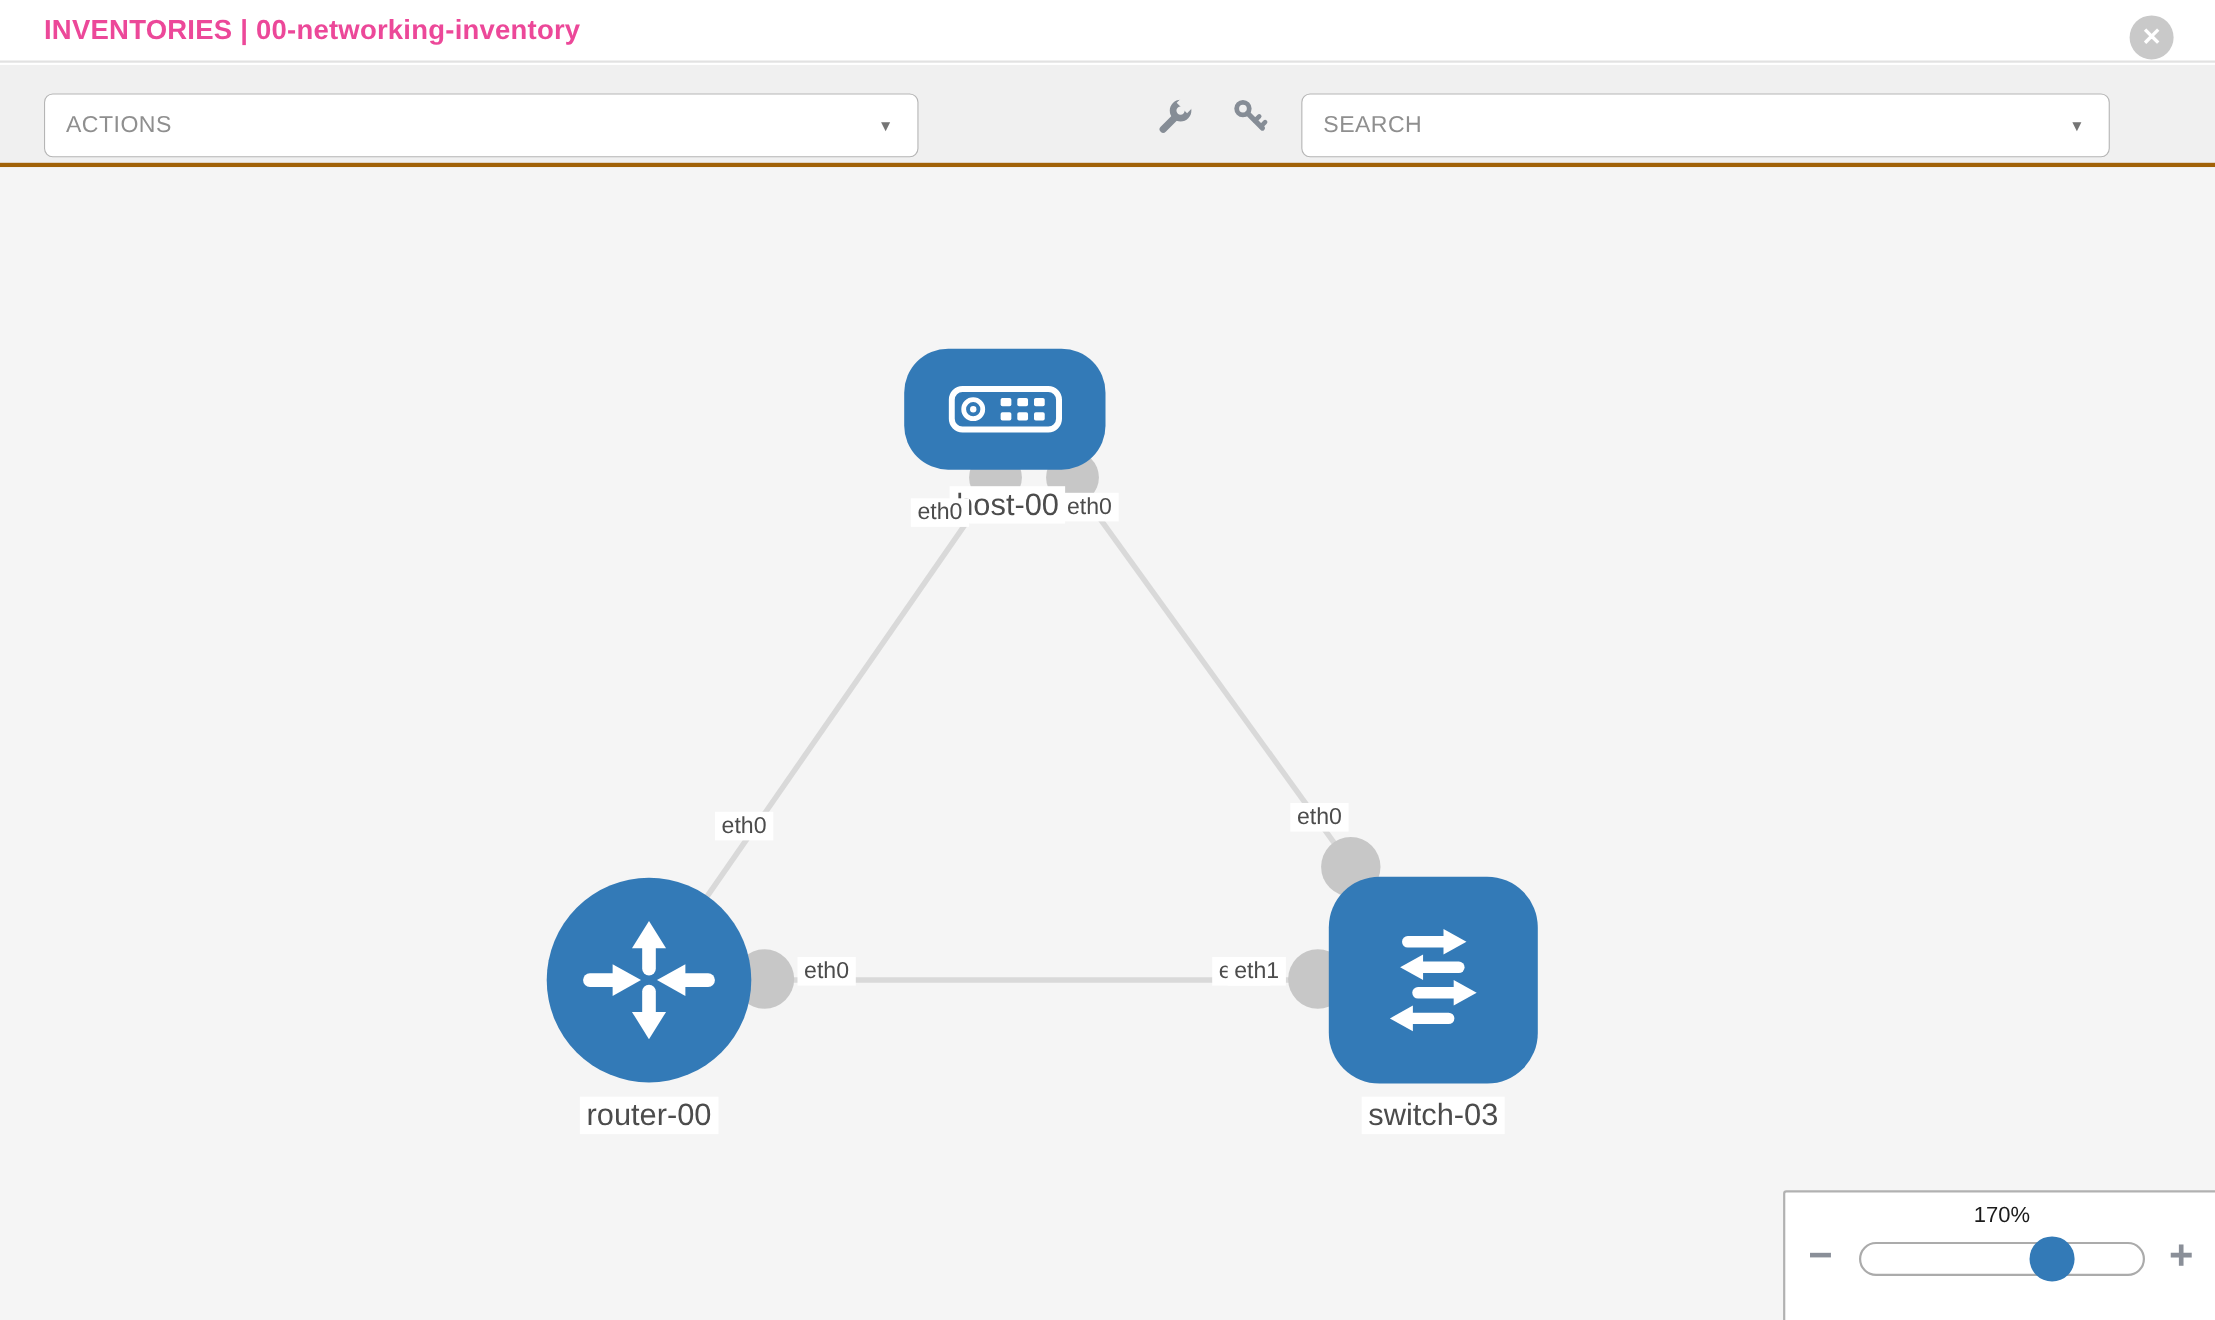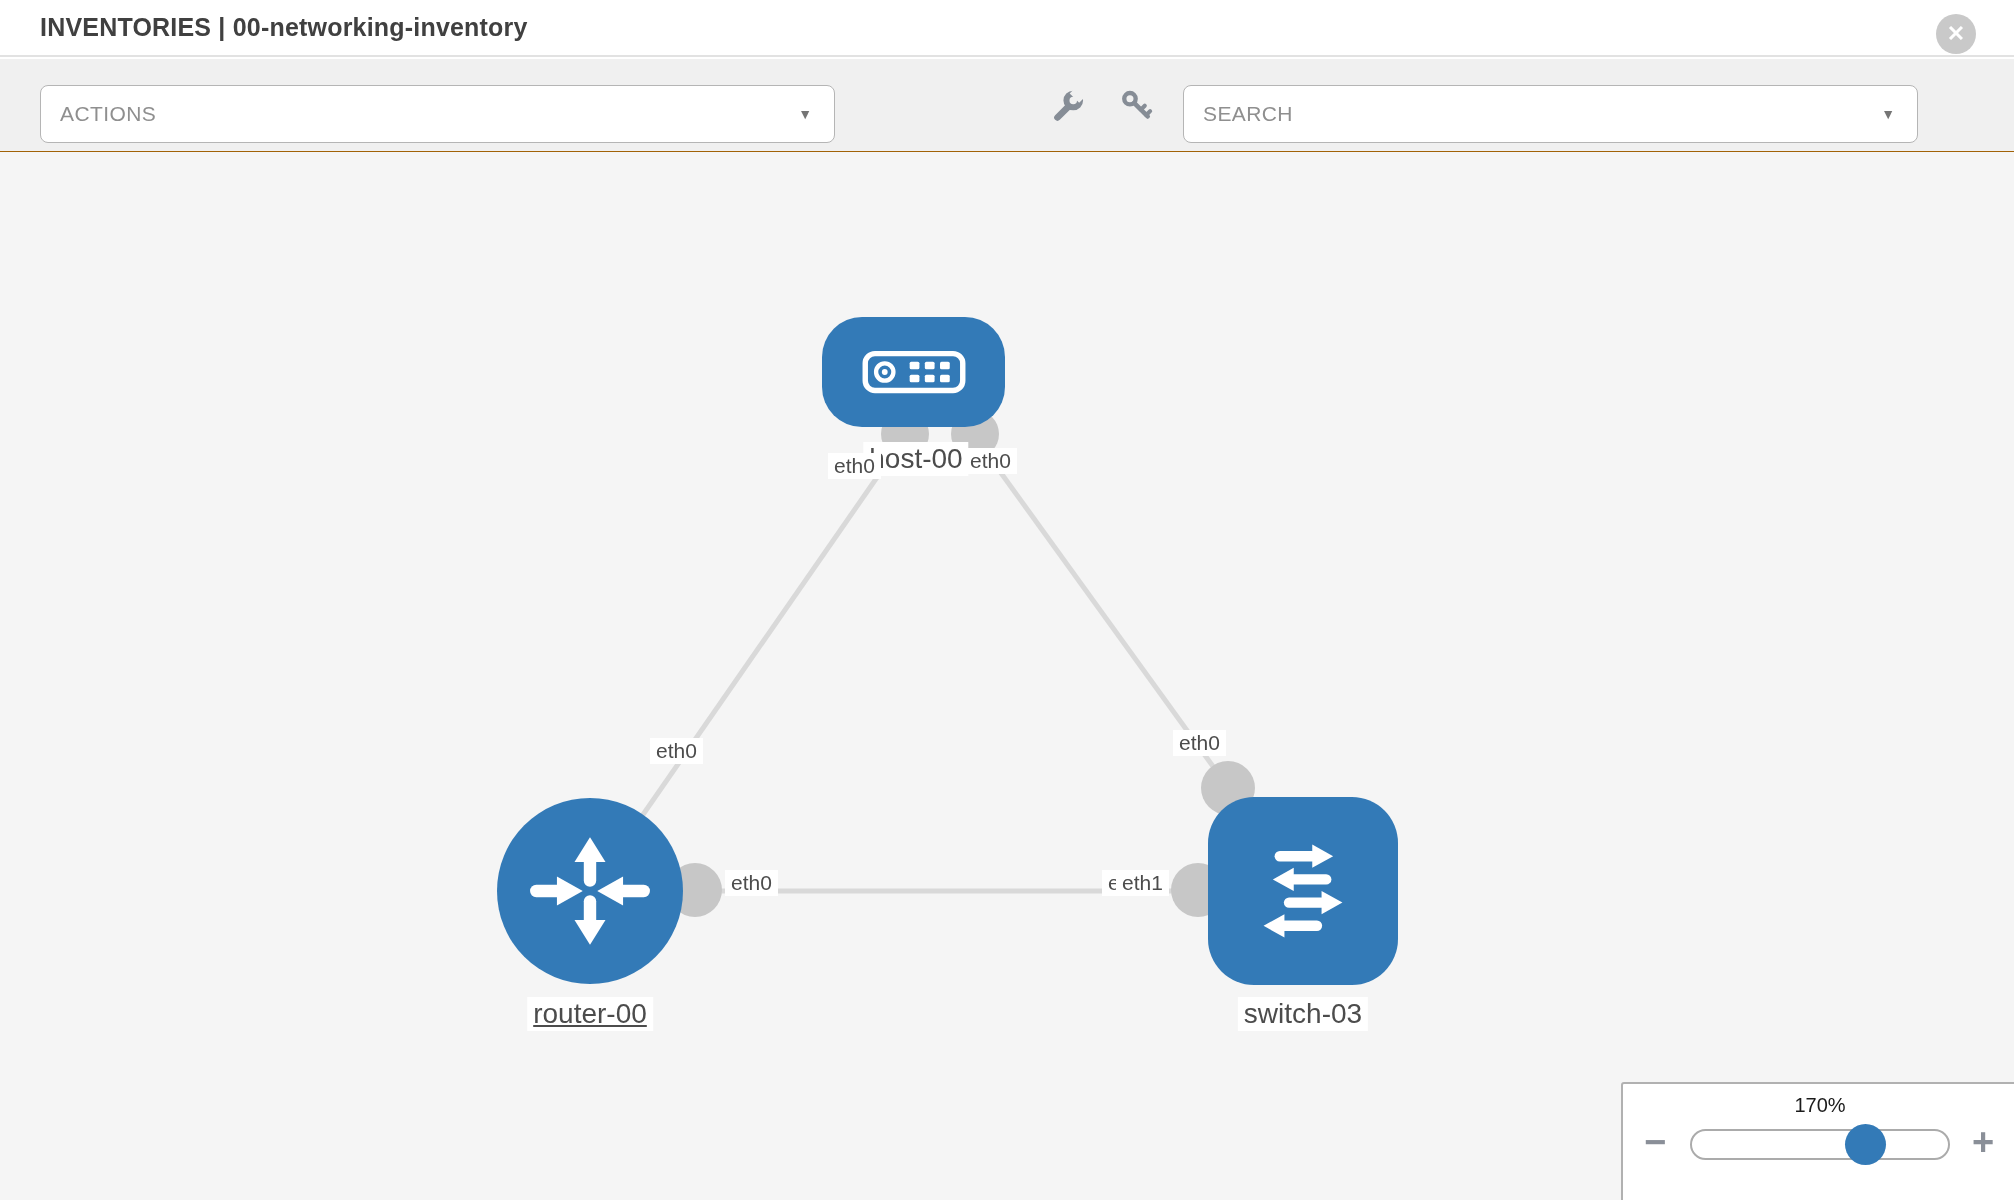--- a/index.html
+++ b/index.html
@@ -3,28 +3,28 @@
 <meta charset="utf-8">
 <style>
   * { margin:0; padding:0; box-sizing:border-box; }
   html,body { width:2014px; height:1200px; overflow:hidden;
     font-family:"Liberation Sans", sans-serif; background:#fff; }
 
   
   .header { position:absolute; left:0; top:0; width:2014px; height:57px;
     background:#ffffff; border-bottom:2px solid #e2e2e2; }
   .page-title { position:absolute; left:40px; top:0; line-height:55px;
-    font-size:25px; font-weight:700; color:#404040; letter-spacing:.2px; }
+    font-size:25px; font-weight:700; color:#ec4899; letter-spacing:.2px; }
   .close-btn { position:absolute; left:1936px; top:14px; width:40px; height:40px;
     border-radius:50%; background:#c9c9c9; color:#ffffff; text-align:center;
     line-height:40px; font-size:22px; font-weight:700; cursor:pointer; }
 
   
   .toolbar { position:absolute; left:0; top:59px; width:2014px; height:93px;
-    background:#f0f0f0; border-bottom:1px solid #a16207; }
+    background:#f0f0f0; border-bottom:4px solid #a16207; }
   .dropdown { position:absolute; top:26px; height:58px; background:#ffffff;
     border:1.5px solid #b5b5b5; border-radius:8px; cursor:pointer; }
   .dropdown .dd-label { position:absolute; left:19px; top:0; line-height:56px;
     font-size:21px; color:#8f8f8f; letter-spacing:.4px; }
   .dropdown .caret { position:absolute; right:22px; top:0; line-height:56px;
     font-size:14px; color:#757575; }
   .dd-actions { left:40px;  width:795px; }
   .dd-search  { left:1183px; width:735px; }
   .tool-icon { position:absolute; top:30px; width:34px; height:34px; cursor:pointer; }
   .tool-icon svg { width:100%; height:100%; }
@@ -40,21 +40,21 @@
     align-items:center; justify-content:center; cursor:pointer; }
   .node-host   { left:822px;  top:165px; width:183px; height:110px; border-radius:40px; }
   .node-router { left:497px;  top:646px; width:186px; height:186px; border-radius:50%; }
   .node-switch { left:1208px; top:645px; width:190px; height:188px; border-radius:46px; }
 
   .chip { position:absolute; background:#ffffff; color:#4c4c4c;
     padding:1px 6px; white-space:nowrap; }
   .node-label { font-size:28px; transform:translateX(-50%); }
   .if-label   { font-size:21px; }
   .lbl-host      { left:916px;  top:290px; }
-  .lbl-router    { left:590px;  top:845px;text-decoration:underline; }
+  .lbl-router    { left:590px;  top:845px; }
   .lbl-switch    { left:1303px; top:845px; }
   .if-host-left  { left:828px;  top:301px; }
   .if-host-right { left:964px;  top:296px; }
   .if-router-top { left:650px;  top:586px; }
   .if-router-right { left:725px; top:718px; }
   .if-switch-top { left:1173px; top:578px; }
   .overlap-wrap { position:absolute; left:1102px; top:718px; width:80px; height:28px; }
   .overlap-wrap .chip { top:0; }
   .overlap-a { left:0; }
   .overlap-b { left:14px; }

